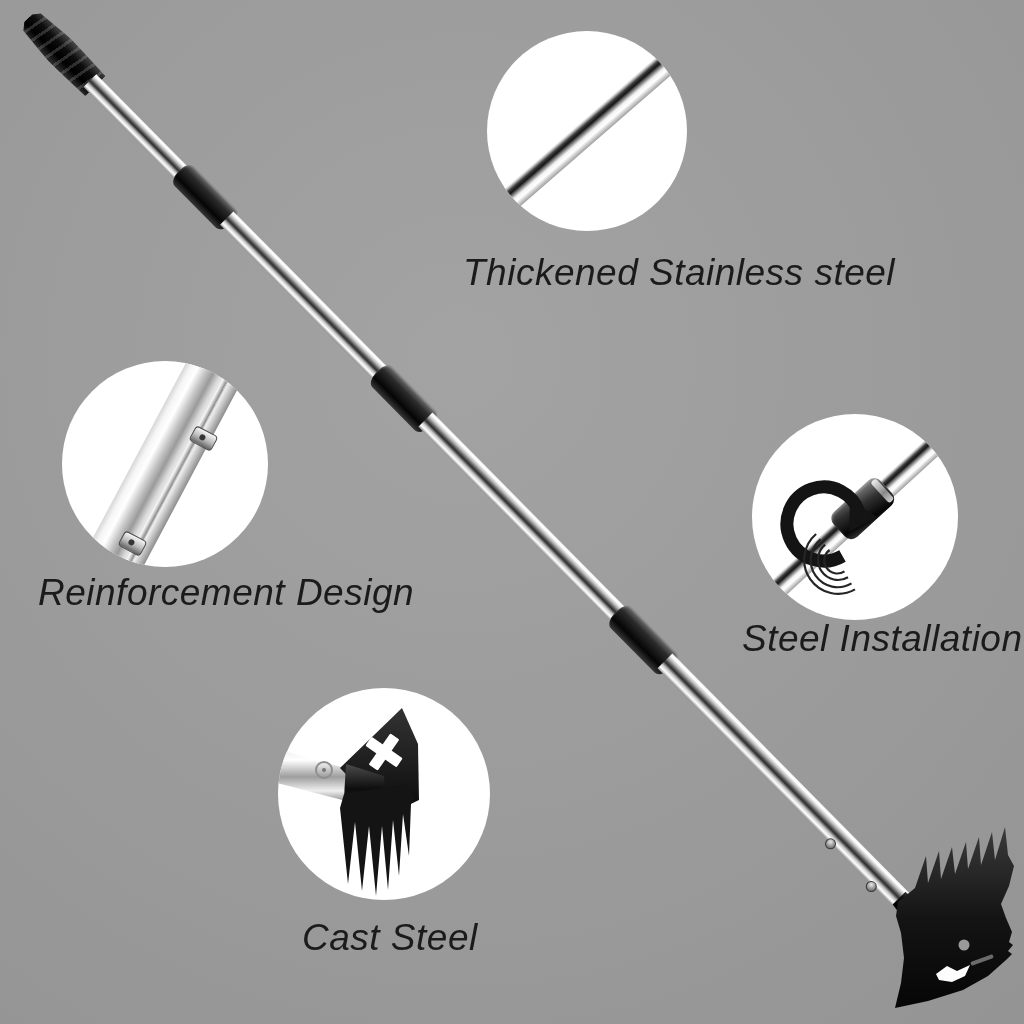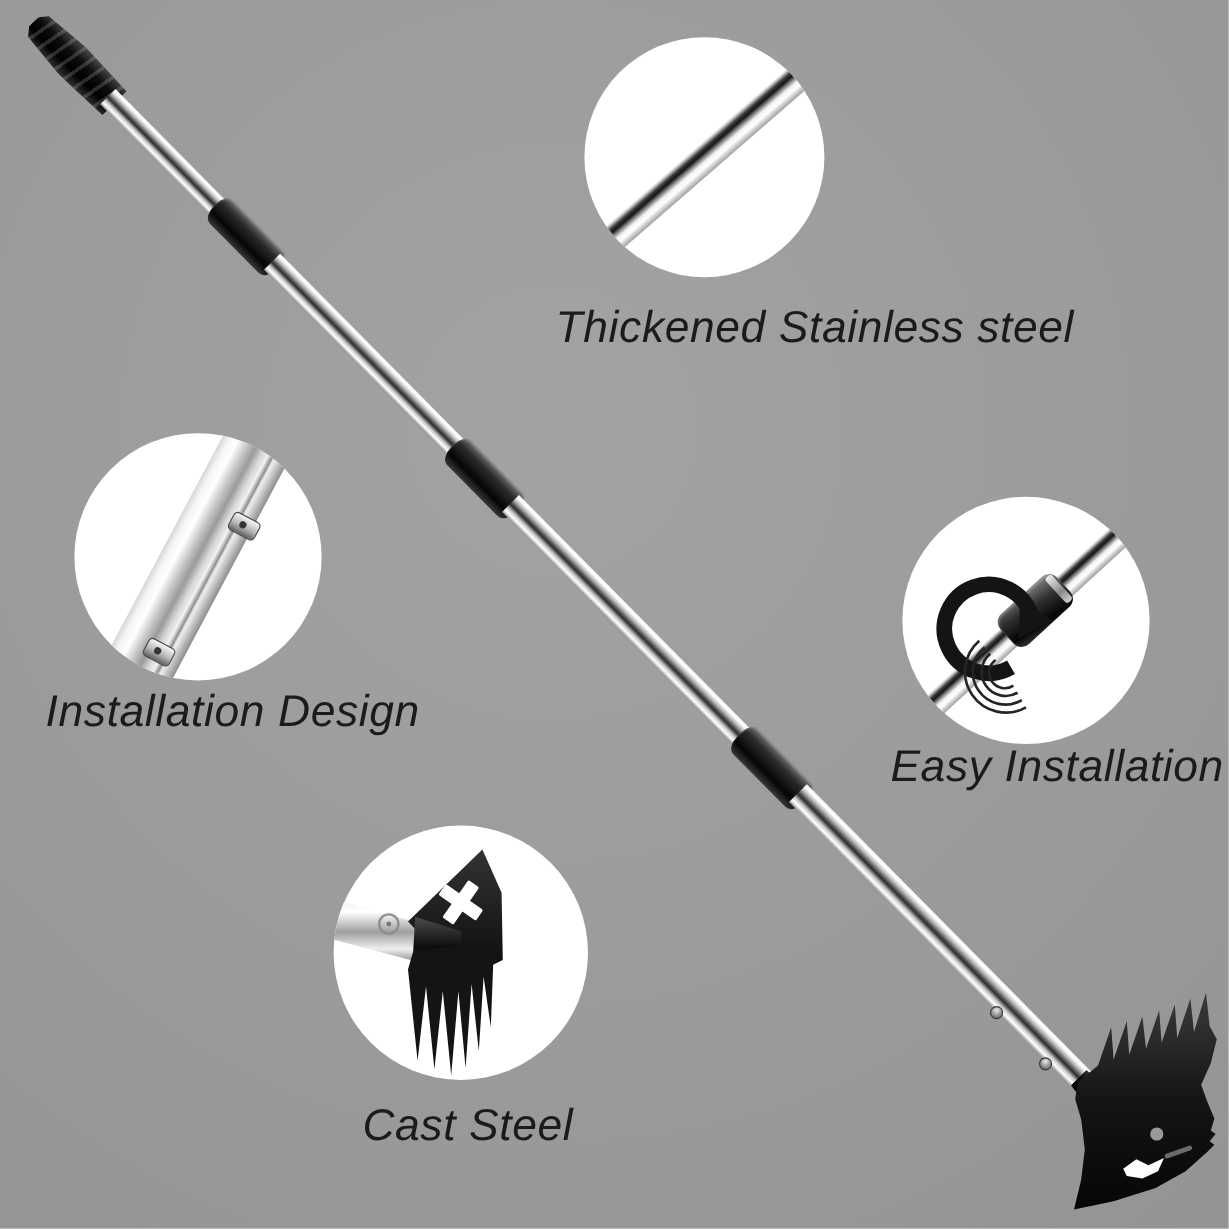--- a/index.html
+++ b/index.html
@@ -173,17 +173,17 @@
         <rect x="-19" y="-5.5" width="38" height="11" rx="1.5" fill="#ffffff"></rect>
         <rect x="-5.5" y="-19" width="11" height="38" rx="1.5" fill="#ffffff"></rect>
       </g>
       <polygon points="68,76 106,88 108,118 66,110" fill="url(#dk)"></polygon>
       <path d="M66,106 L62,120 L70,196 L77,134 L84,203 L91,138 L98,208 L104,138 L110,202 L115,132
                L121,188 L125,126 L131,168 L133,116 L137,110 L128,96 Z" fill="#141414"></path>
     </svg>
   </div>
 
   <div class="flabel" style="left:463px;top:250px;">Thickened Stainless steel</div>
-  <div class="flabel" style="left:38px;top:570px;">Installation Design</div>
-  <div class="flabel" style="left:742px;top:616px;">Easy Installation</div>
+  <div class="flabel" style="left:38px;top:570px;">Reinforcement Design</div>
+  <div class="flabel" style="left:742px;top:616px;">Steel Installation</div>
   <div class="flabel" style="left:302px;top:900px;margin-top:15px;">Cast Steel</div>
 
 </div>
 
 </body></html>

